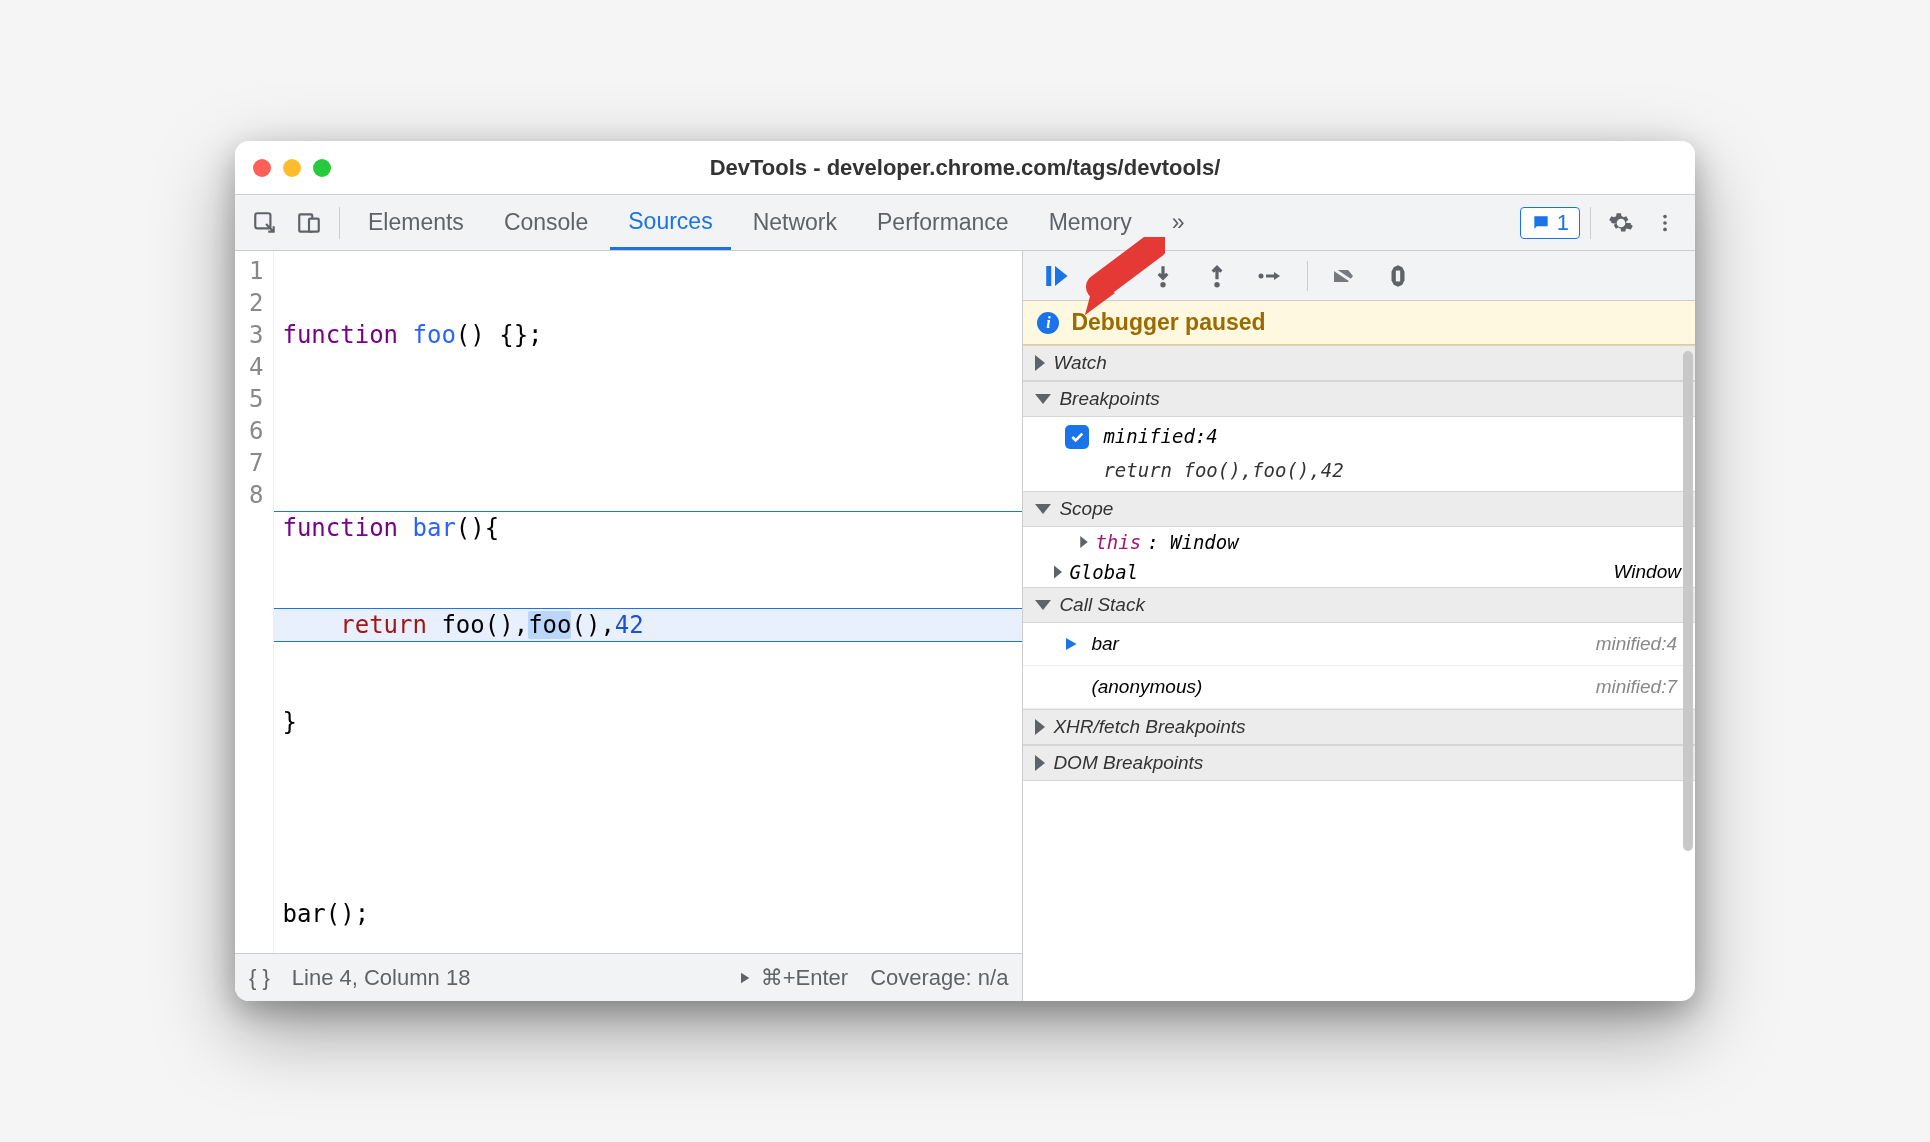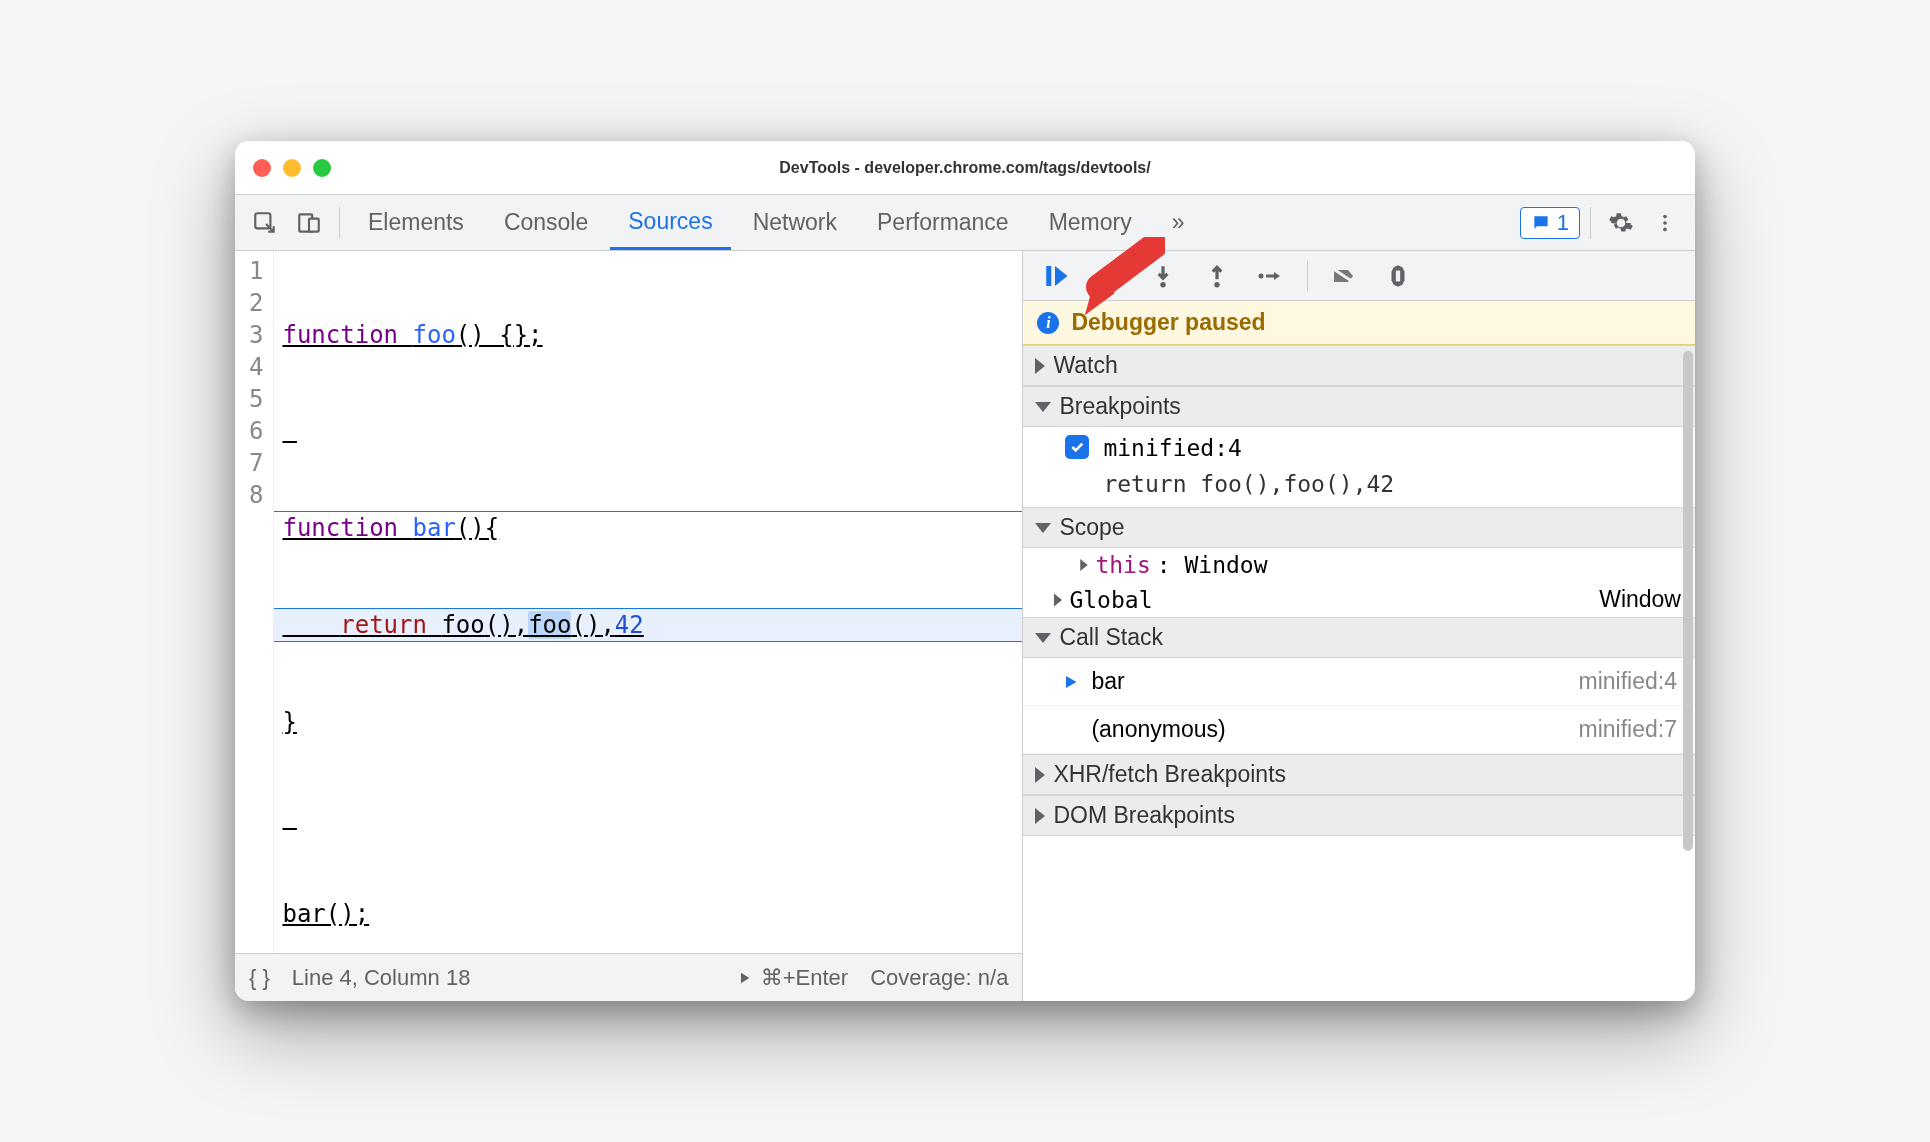--- a/index.html
+++ b/index.html
@@ -27,21 +27,21 @@
     align-items:center;
     border-bottom:1px solid #d0d0d0;
     padding-left:18px;
     position:relative;
   }
   .traffic { display:flex; gap:12px; }
   .dot { width:18px; height:18px; border-radius:50%; }
   .dot.red{background:#ff5f56;}
   .dot.yellow{background:#ffbd2e;}
   .dot.green{background:#27c93f;}
-  .title-text { position:absolute; left:0; right:0; text-align:center; font-size:16px; font-weight:600; color:#333; pointer-events:none;}
+  .title-text { position:absolute; left:0; right:0; text-align:center; font-size:22px; font-weight:600; color:#333; pointer-events:none;}
 
   
   .paneltabs {
     height:56px;
     display:flex;
     align-items:center;
     border-bottom:1px solid #ccc;
     background:#f1f3f4;
     padding: 0 10px;
     gap:4px;
@@ -62,21 +62,21 @@
   
   .filetabs { height:50px; display:flex; align-items:center; border-bottom:1px solid #ccc; background:#f1f3f4; padding:0 8px;}
   .filetabs .iconbtn{ width:38px;height:38px;display:flex;align-items:center;justify-content:center;color:#5f6368;}
   .filetab { display:flex; align-items:center; gap:10px; padding:0 12px; height:100%; color:#333; border-bottom:3px solid #1a73e8; cursor:pointer;}
   .filetab .close{ font-size:22px; color:#5f6368; cursor:pointer;}
 
   
   .editor { flex:1; display:flex; font-family: Menlo, Consolas, monospace; font-size:24px; line-height:32px; overflow:hidden; background:#fff;}
   .gutter { background:#fff; color:#888; text-align:right; padding:4px 10px 4px 14px; border-right:1px solid #eee; user-select:none;}
   .codelines { flex:1; padding:4px 0; position:relative; white-space:pre; }
-  .codeline { padding-left:8px; position:relative;text-decoration:underline;}
+  .codeline { padding-left:8px; position:relative;}
   .hl-line { background:#e8f0fe; border-top:1px solid #1a73e8; border-bottom:1px solid #1a73e8;}
   .hl-line-top { border-top:1px solid #1a73e8;}
   .tok-kw{color:#708;}
   .tok-id{color:#2962ff;}
   .tok-num{color:#1d4ed8;}
   .tok-ret{color:#a31515;}
   .sel{ background:#bbd6fb; border-radius:2px;}
 
   
   .statusbar { height:48px; border-top:1px solid #ccc; display:flex; align-items:center; gap:22px; padding:0 14px; color:#5f6368; background:#f1f3f4; font-size:22px;}
@@ -90,21 +90,21 @@
   .dbgtoolbar .vsep{width:1px;height:30px;background:#ccc;}
 
   
   .arrow-annot { position:absolute; top:96px; left:840px; color:#e53935; pointer-events:none; z-index:50;}
 
   
   .paused-banner{ background:#fff8e1; color:#9a6b00; display:flex; align-items:center; gap:12px; padding:8px 14px; font-weight:700; border-bottom:1px solid #e0d080; font-size:23px;}
   .paused-banner .info-icon{ width:22px;height:22px;border-radius:50%;background:#1a73e8;color:#fff;display:flex;align-items:center;justify-content:center;font-style:italic;font-family:Georgia,serif;font-size:16px;font-weight:700;}
 
   
-  .sections{ flex:1; overflow:auto; font-size:23px;}
+  .sections{ flex:1; overflow:auto; font-size:19px;font-style:italic;}
   .section-hdr{ background:#ececec; border-top:1px solid #d5d5d5; border-bottom:1px solid #d5d5d5; padding:6px 12px; display:flex; align-items:center; gap:8px; color:#333; cursor:pointer;}
   .tri{ display:inline-block; width:0;height:0; border-style:solid;}
   .tri.right{ border-width:8px 0 8px 10px; border-color:transparent transparent transparent #5f6368;}
   .tri.down{ border-width:10px 8px 0 8px; border-color:#5f6368 transparent transparent transparent;}
   .bp-item{ padding:8px 14px 8px 42px; display:flex; gap:14px; align-items:flex-start; font-family:Menlo,monospace;}
   .bp-item2{ padding:2px 14px 10px 80px; font-family:Menlo,monospace; color:#333;}
   .chk{ width:24px;height:24px;border-radius:5px;background:#1a73e8;display:inline-flex;align-items:center;justify-content:center;flex-shrink:0;}
   .chk svg{color:#fff;}
   .scope-row{ padding:4px 14px 4px 30px; font-family:Menlo,monospace; display:flex; align-items:center; gap:6px;}
   .scope-row .rval{margin-left:auto; font-family:-apple-system,sans-serif;}

